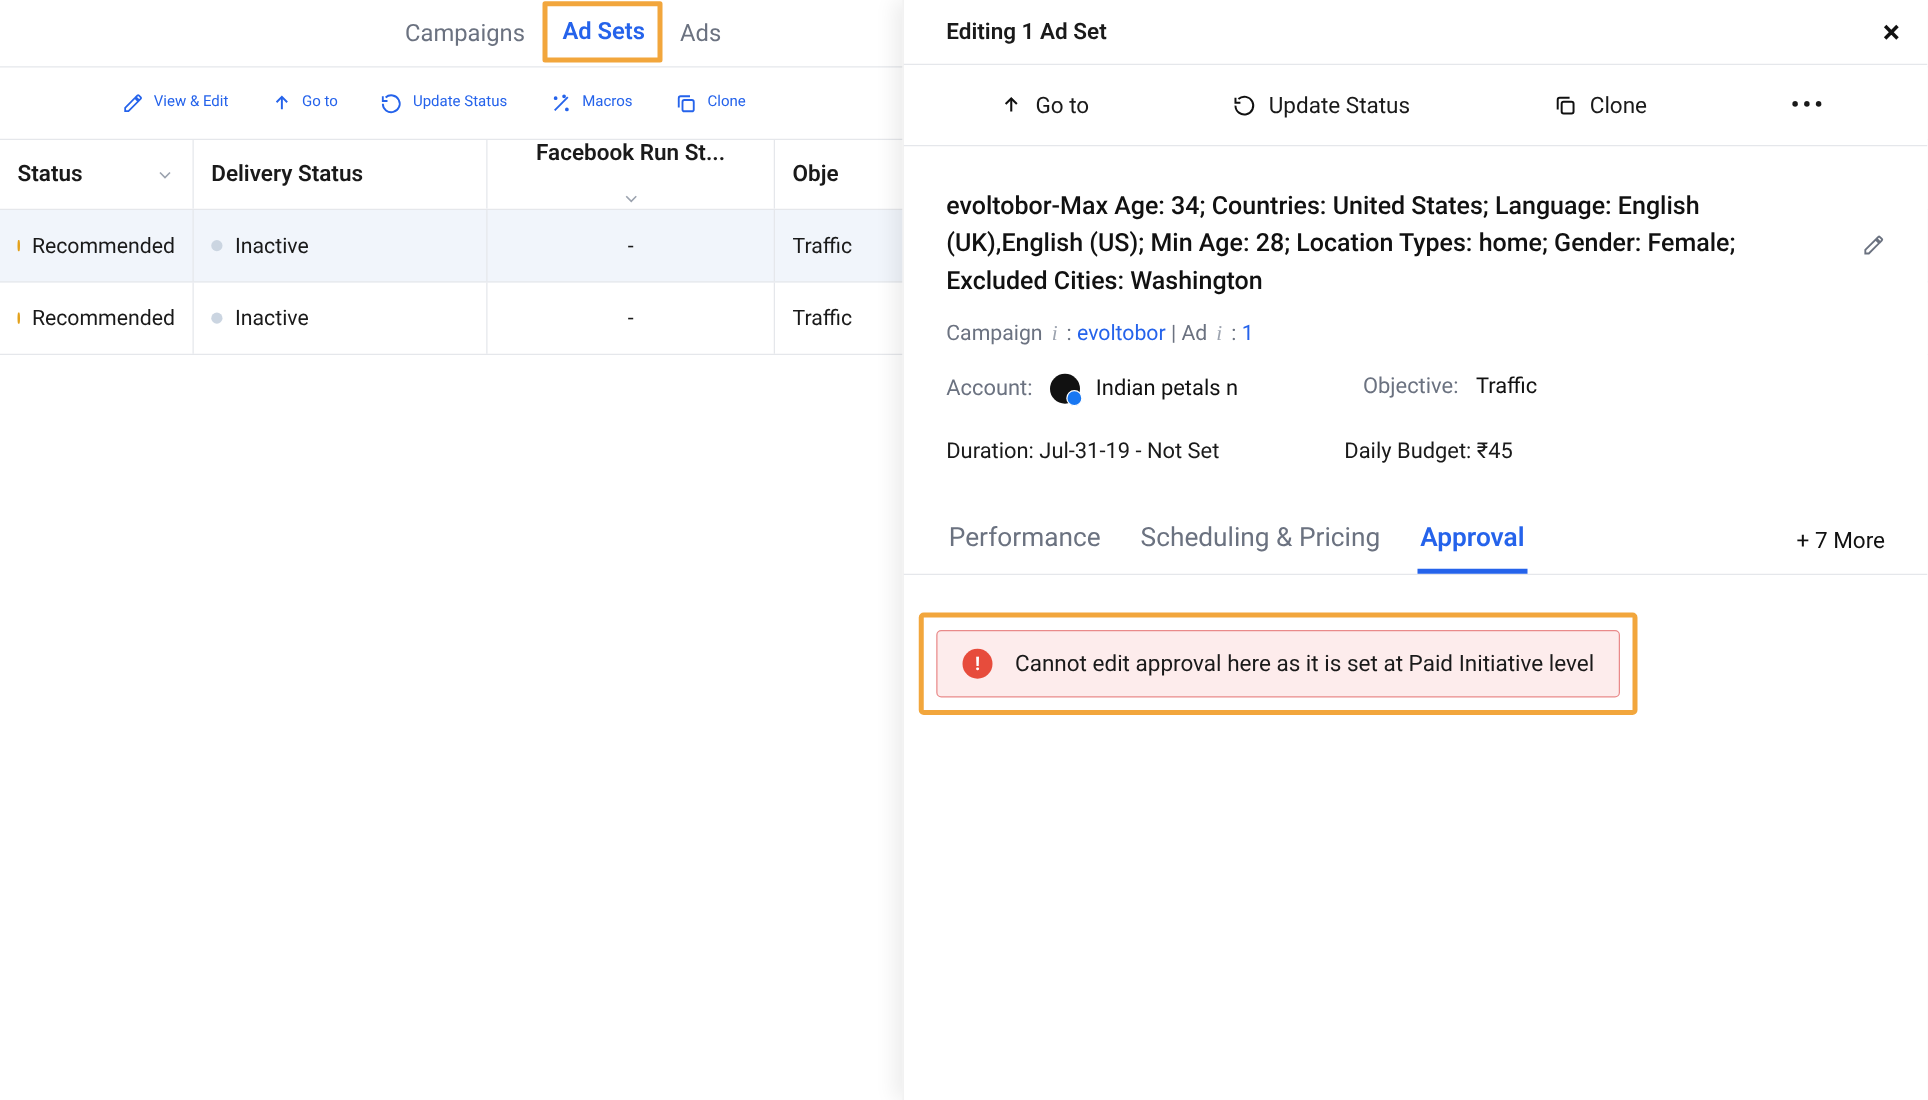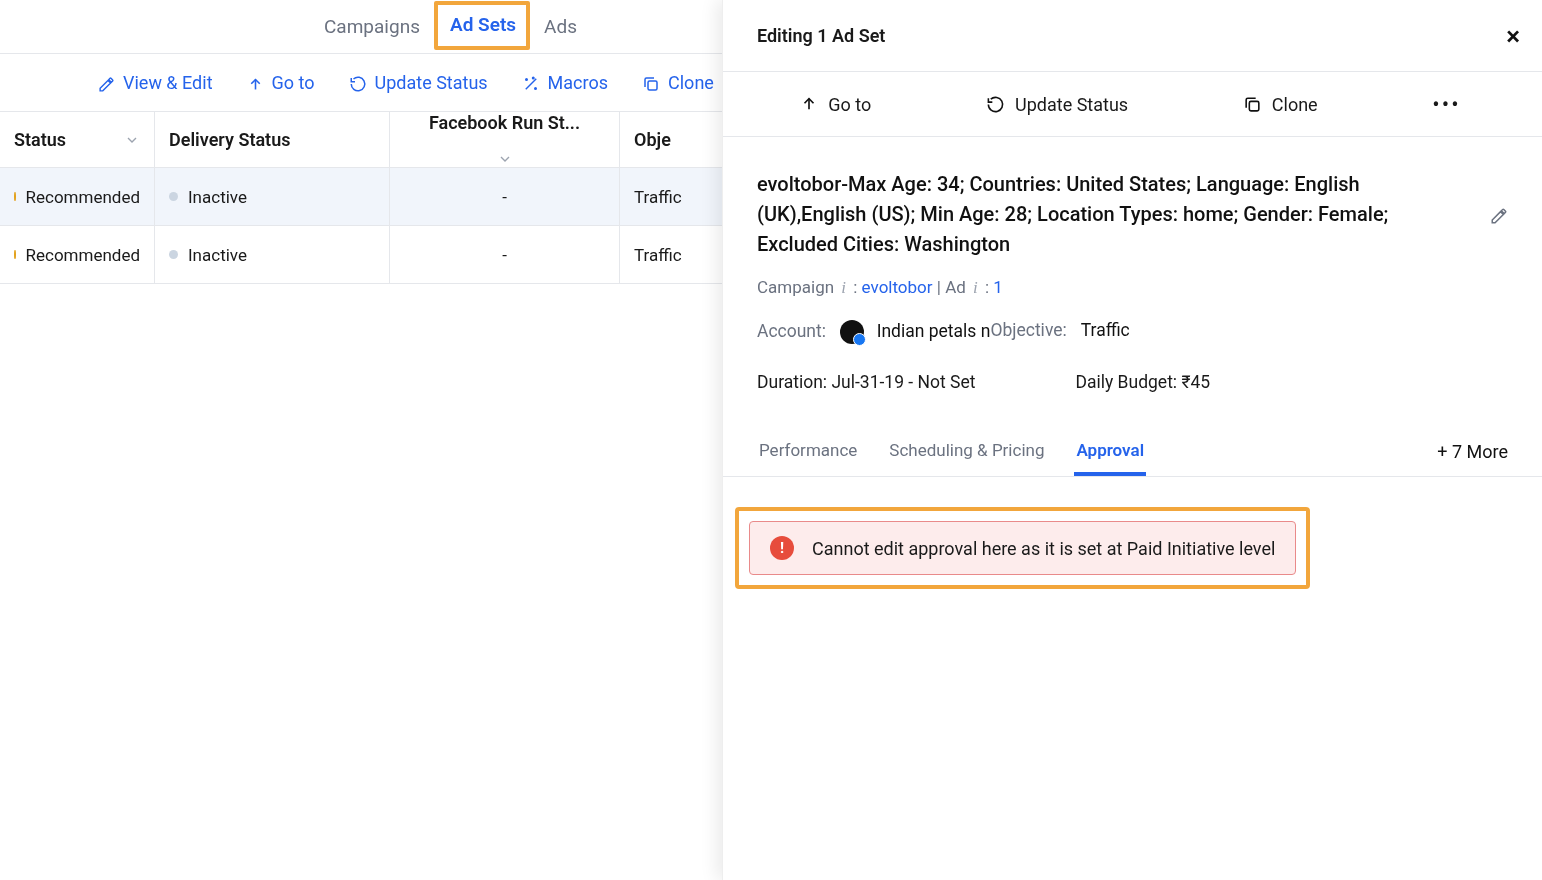--- a/index.html
+++ b/index.html
@@ -44,24 +44,24 @@
   .action-bar {
     height: 58px;
     border-bottom: 1px solid #e5e7eb;
     display: flex;
     align-items: center;
     padding-left: 98px;
     gap: 34px;
   }
   .action {
     display: flex;
-    align-items: flex-end;
+    align-items: flex-start;
     gap: 8px;
     color: #2563eb;
-    font-size: 18px;
+    font-size: 12px;
     cursor: pointer;
   }
   .icon { display: inline-flex; align-items:center; justify-content:center; }
   
   .tblhead {
     display: flex;
     height: 56px;
     border-bottom: 1px solid #e5e7eb;
     background: #fff;
     font-weight: 600;
@@ -87,21 +87,21 @@
     position: absolute;
     top: 0; right: 0; bottom: 0;
     width: 820px;
     background: #fff;
     box-shadow: -6px 0 16px rgba(0,0,0,0.08);
     border-left: 1px solid #eee;
     display:flex;
     flex-direction:column;
   }
   .panel-head {
-    height: 72px;
+    height: 52px;
     border-bottom: 1px solid #e5e7eb;
     display:flex; align-items:center; padding: 0 22px 0 34px;
     justify-content: space-between;
     font-weight:600;
     font-size:18px;
   }
   .panel-actions {
     height: 65px;
     border-bottom: 1px solid #e5e7eb;
     display:flex; align-items:center; justify-content:space-around;
@@ -109,33 +109,33 @@
     color:#1a1a1a;
   }
   .panel-action { display:flex; align-items:center; gap:10px; font-size:18px; cursor:pointer;}
   .more-dots { font-size:22px; letter-spacing:2px; cursor:pointer; margin-right:4px;}
   .content { padding: 32px 34px 0 34px; position:relative;}
   .long-title { font-size:20px; color:#111; line-height:1.5; font-weight:500; padding-right:40px;}
   .edit-icon { position:absolute; right:34px; top:70px; color:#6b7280; cursor:pointer;}
   .meta-line { margin-top:18px; font-size:17px; color:#6b7280;}
   .meta-line .link { color:#2563eb; }
   .info-i { font-style: italic; font-family: Georgia, serif; color:#9ca3af; padding: 0 3px;}
-  .pairs { display:flex; margin-top:22px; font-size:17.5px; }
+  .pairs { display:flex; margin-top:22px; font-size:17.5px; gap: 100px;}
   .pairs .lbl { color:#6b7280; margin-right:10px;}
   .pairs .val { color:#111;}
   .pair-row { display:flex; margin-top:28px; font-size:17.5px; gap:100px;}
   .acct-icon { width:24px;height:24px;border-radius:50%;background:#111;display:inline-block;vertical-align:middle;margin-right:8px;position:relative;}
   .acct-icon::after{content:"";position:absolute;right:-2px;bottom:-2px;width:11px;height:11px;border-radius:50%;background:#1877f2;border:1.5px solid #fff;}
   .sub-tabs {
     display:flex; align-items:center; justify-content:space-between;
     border-bottom:1px solid #e5e7eb; margin-top:34px; padding: 0 34px;
   }
   .sub-tabs-left{display:flex; gap:28px;}
   .sub-tab {
-    padding: 14px 2px 16px; font-size:17px; color:#6b7280; cursor:pointer;
+    padding: 14px 2px 16px; font-size:21px; color:#6b7280; cursor:pointer;
   }
   .sub-tab.active { color:#2563eb; font-weight:600; border-bottom:4px solid #2563eb; padding-bottom:12px;}
   .more-count { font-size:18px; color:#111; cursor:pointer;}
   .alert-wrap {
     margin: 30px 34px 0 12px;
     border: 4px solid #f2a63c;
     border-radius: 4px;
     padding: 10px;
     width: fit-content;
   }

